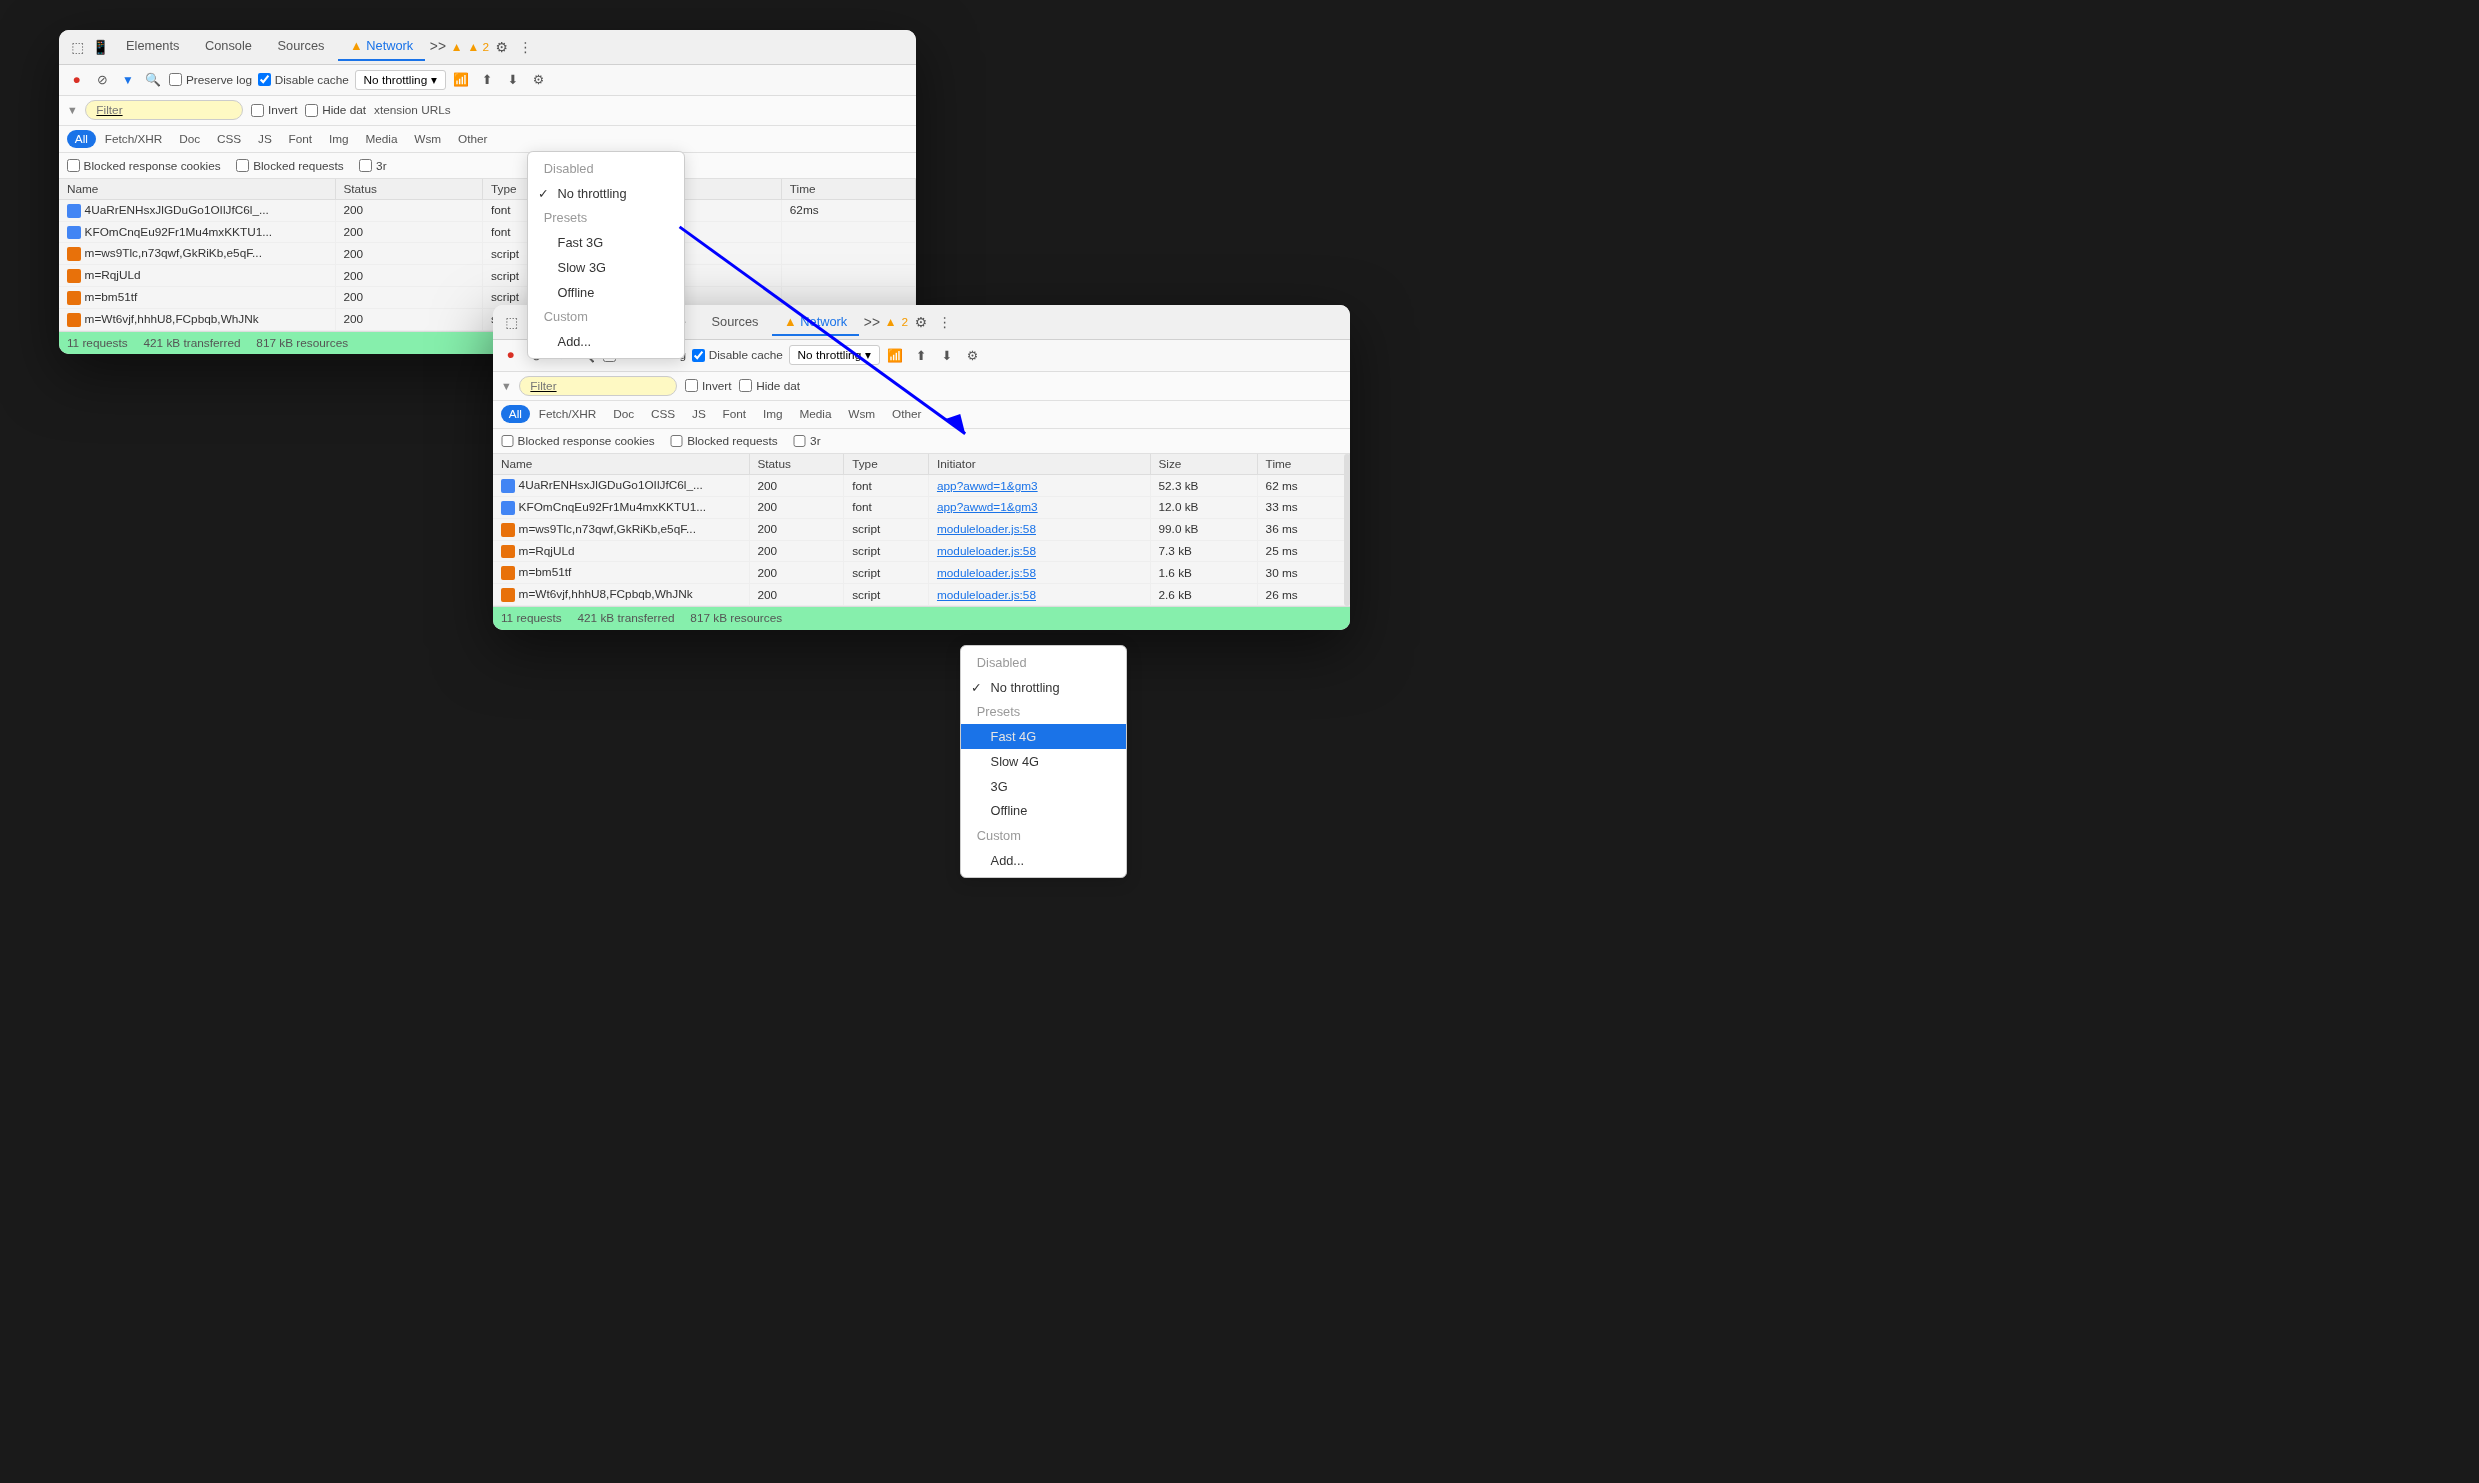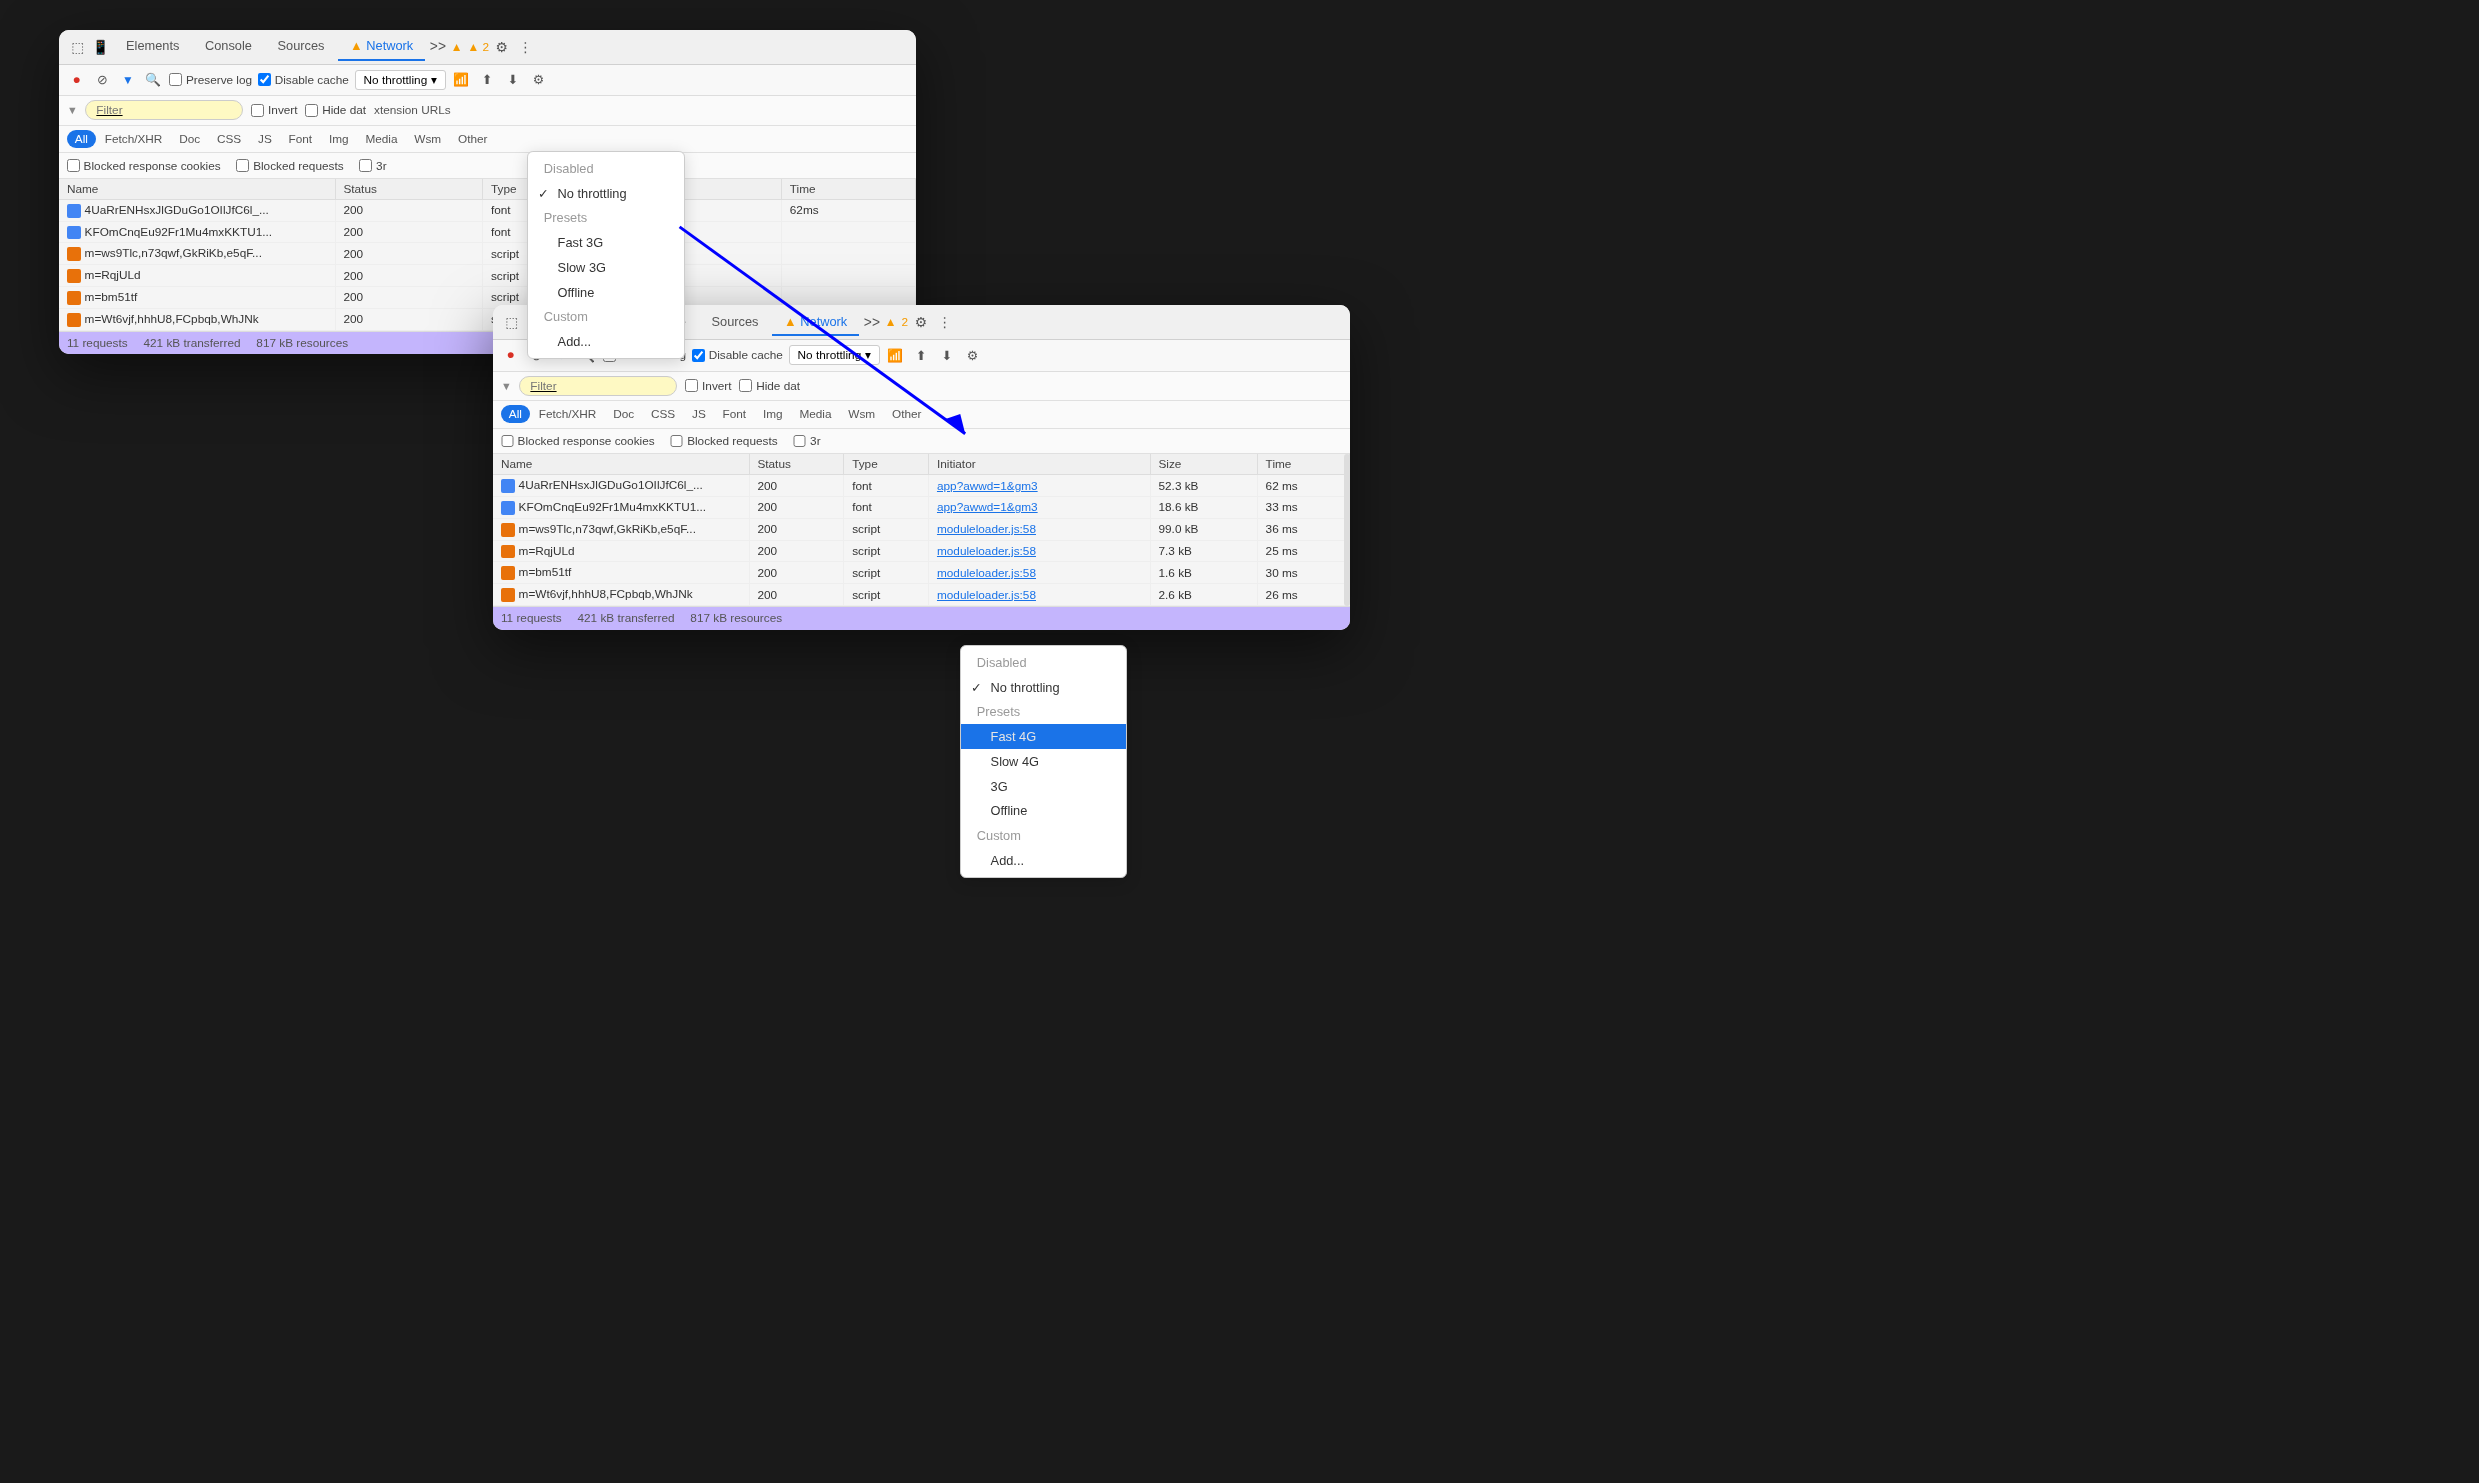--- a/index.html
+++ b/index.html
@@ -217,21 +217,21 @@
       margin-right: 3.9px;
       vertical-align: middle;
     }
     .icon-font { background: #4285f4; }
     .icon-script { background: #e8710a; }
 
     .status-footer {
       display: flex;
       align-items: center;
       height: 23.6px;
-      background: #c4b5fd;
+      background: #86efac;
       border-top: 1px solid #ddd;
       padding: 0 7.9px;
       gap: 15.8px;
       font-size: 11.8px;
       color: #555;
     }
 
     
     .dropdown-menu {
       background: white;
@@ -617,21 +617,21 @@
             <td>font</td>
             <td><span style="text-decoration:underline; color:#1a73e8;">app?awwd=1&amp;gm3</span></td>
             <td>52.3 kB</td>
             <td>62 ms</td>
           </tr>
           <tr>
             <td><span class="resource-icon icon-font"></span><span>KFOmCnqEu92Fr1Mu4mxKKTU1...</span></td>
             <td>200</td>
             <td>font</td>
             <td><span style="text-decoration:underline; color:#1a73e8;">app?awwd=1&amp;gm3</span></td>
-            <td>18.6 kB</td>
+            <td>12.0 kB</td>
             <td>33 ms</td>
           </tr>
           <tr>
             <td><span class="resource-icon icon-script"></span><span>m=ws9Tlc,n73qwf,GkRiKb,e5qF...</span></td>
             <td>200</td>
             <td>script</td>
             <td><span style="text-decoration:underline; color:#1a73e8;">moduleloader.js:58</span></td>
             <td>99.0 kB</td>
             <td>36 ms</td>
           </tr>

